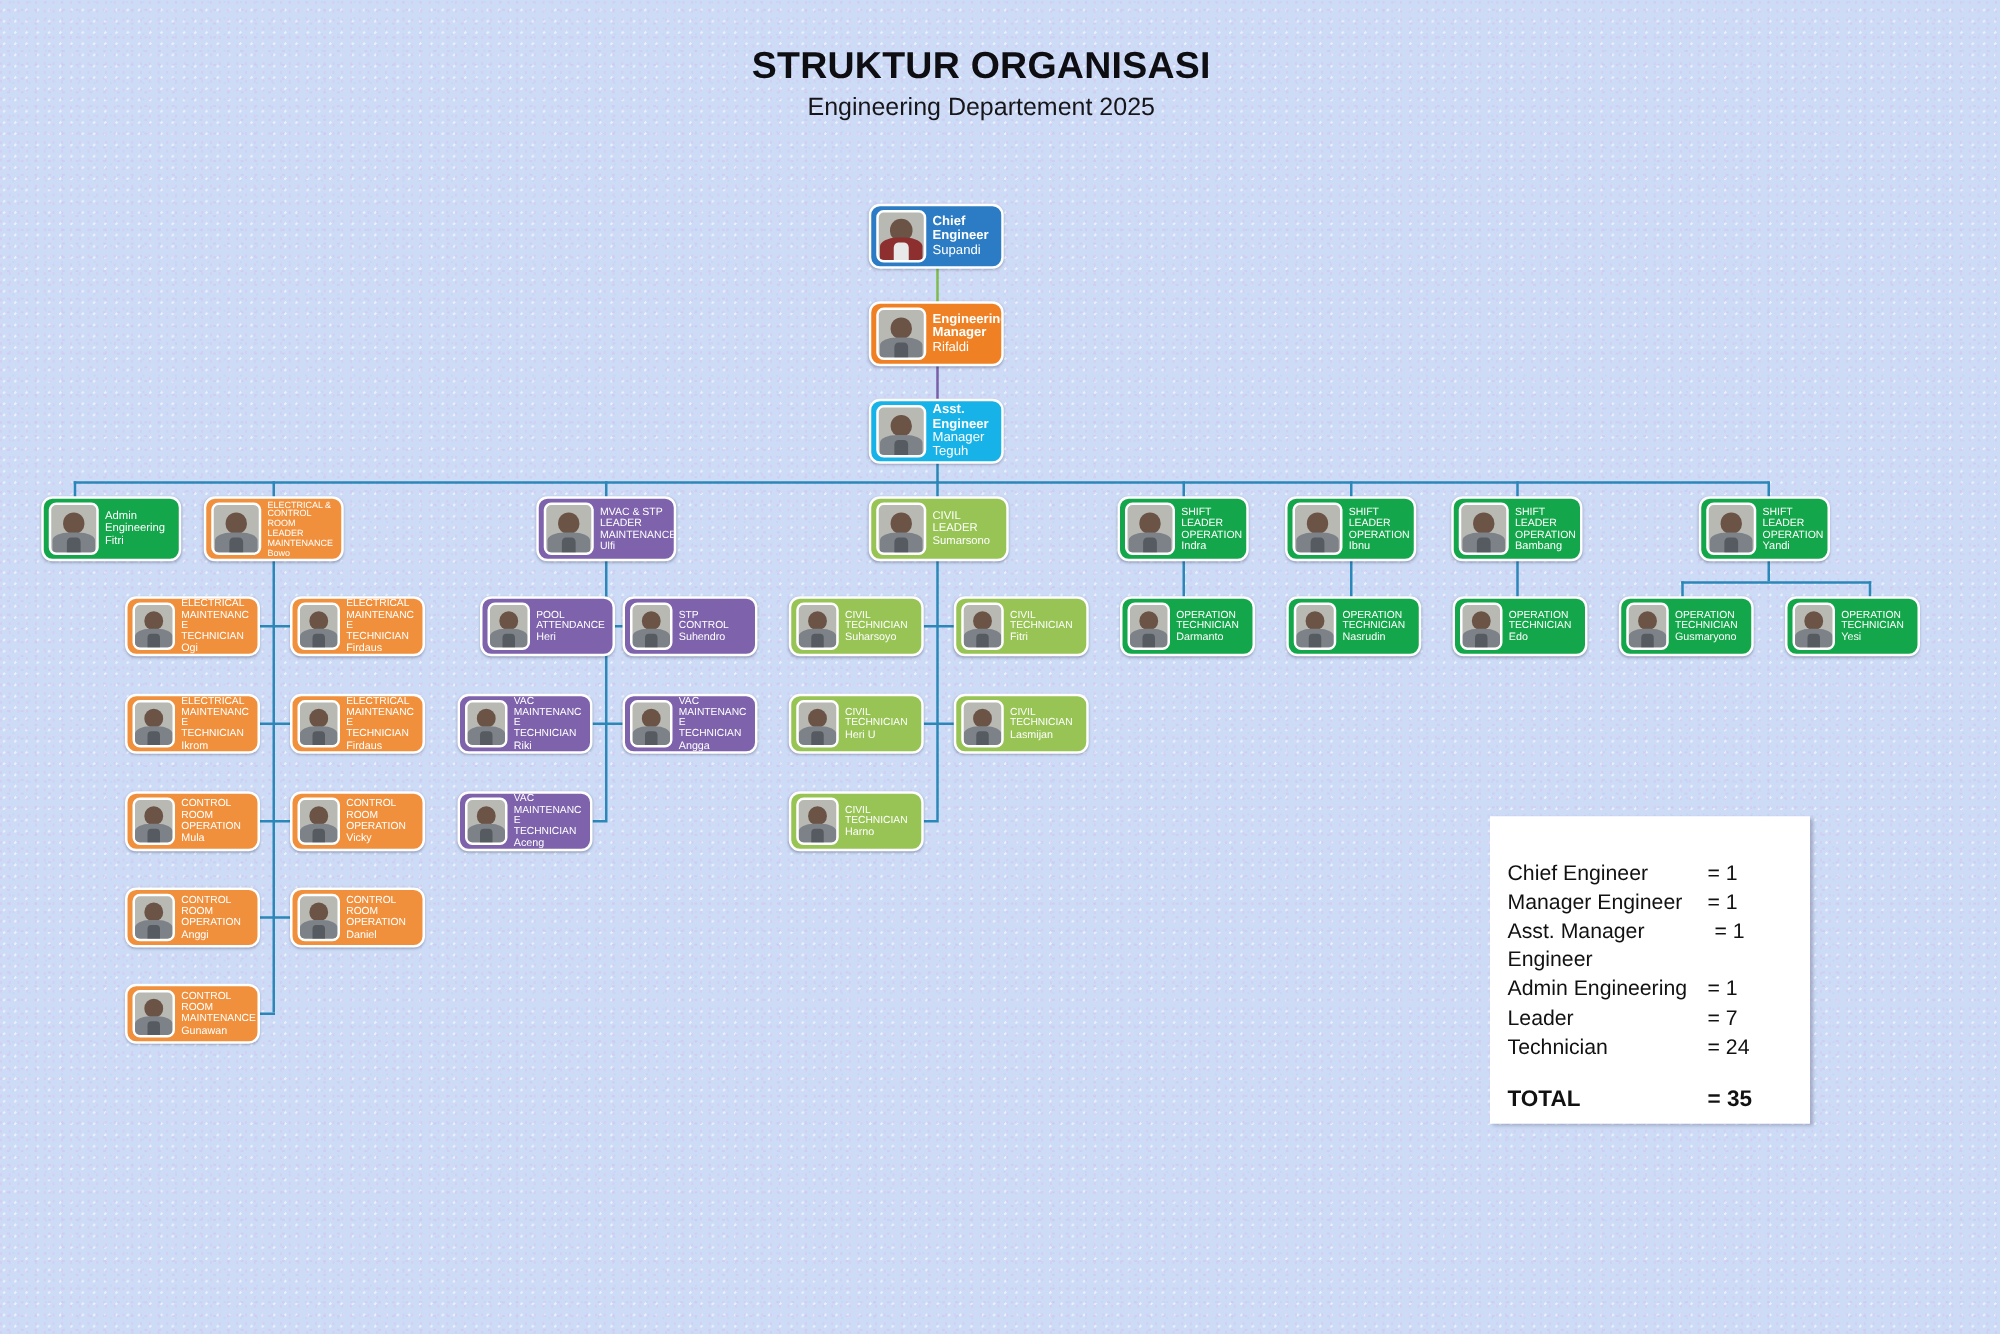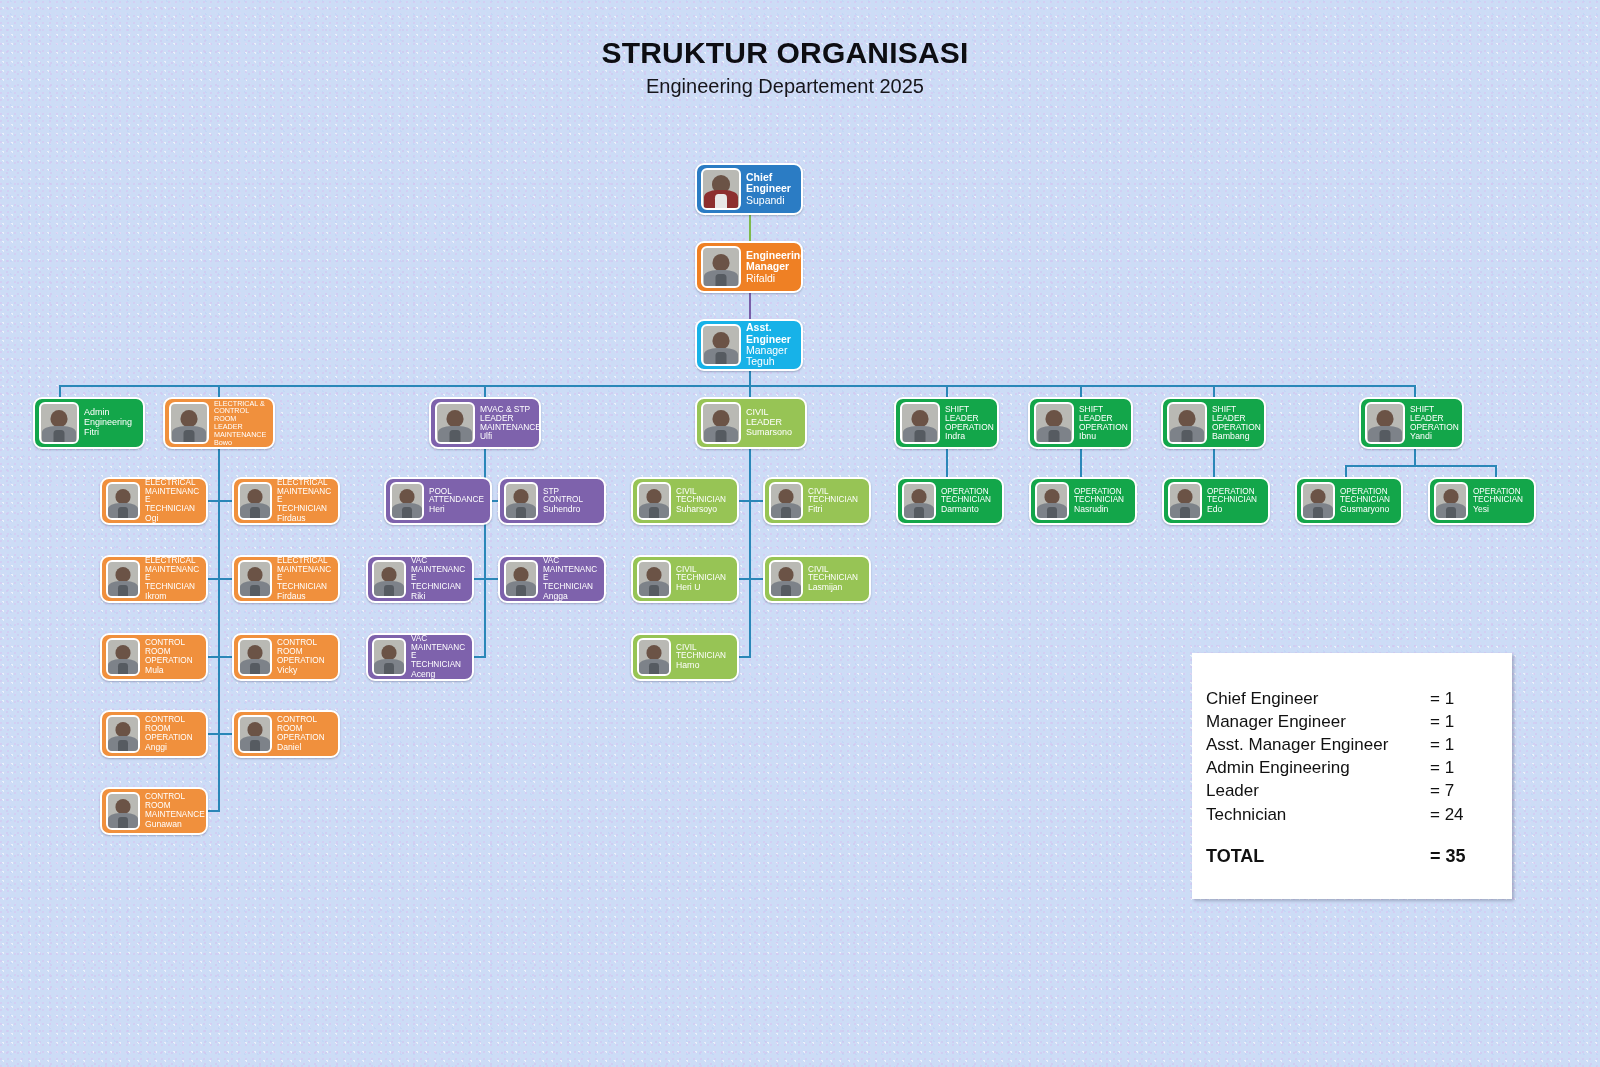--- a/index.html
+++ b/index.html
@@ -95,21 +95,21 @@
   .lead-node.tiny .nm { font-size: 7.2px; }
 
   .staff-node { width: 108px; height: 48px; }
   .staff-node .photo { width: 34px; height: 38px; }
   .staff-node .role { font-size: 8.2px; }
   .staff-node .nm { font-size: 8.6px; }
 
   
   #legend {
     position: absolute; left: 1192px; top: 653px;
-    width: 320px; height: 246px;
+    width: 256px; height: 246px;
     background: #ffffff;
     box-shadow: 2px 2px 3px rgba(60,60,90,.30);
     padding: 34px 22px 0 14px;
   }
   #legend .lrow {
     display: flex; justify-content: space-between;
     font-size: 17px; color: #111; line-height: 1.36;
   }
   #legend .lrow .lv { width: 60px; text-align: left; }
   #legend .ltotal {

